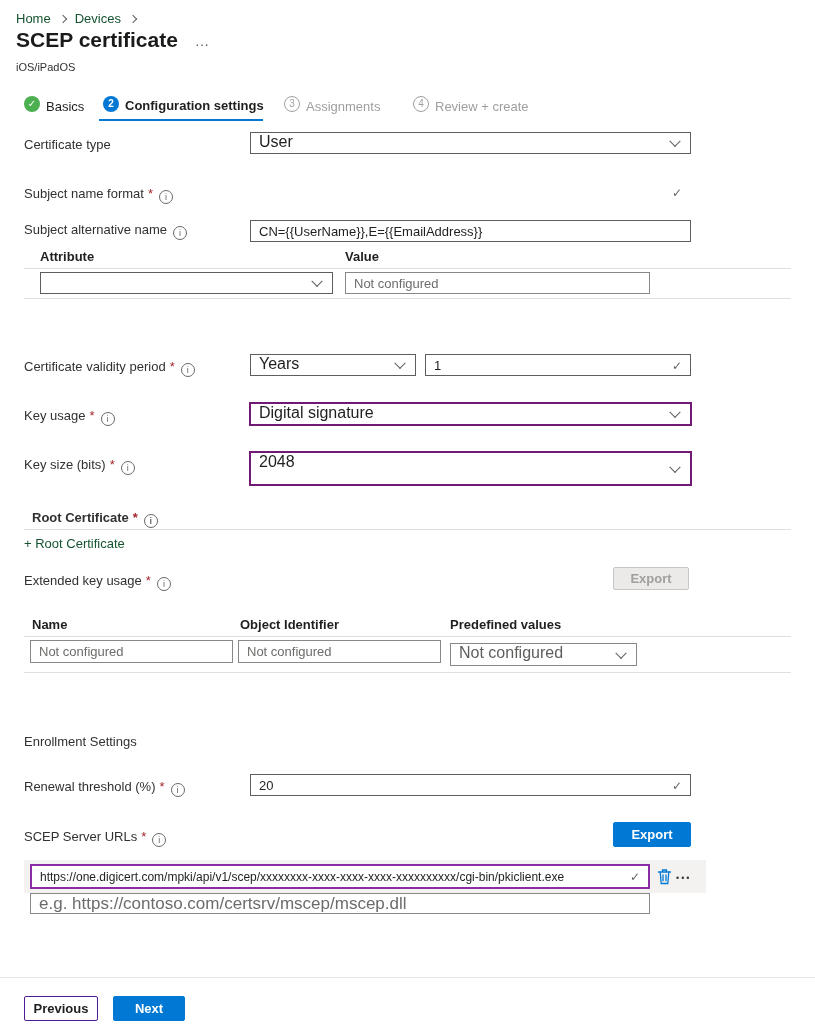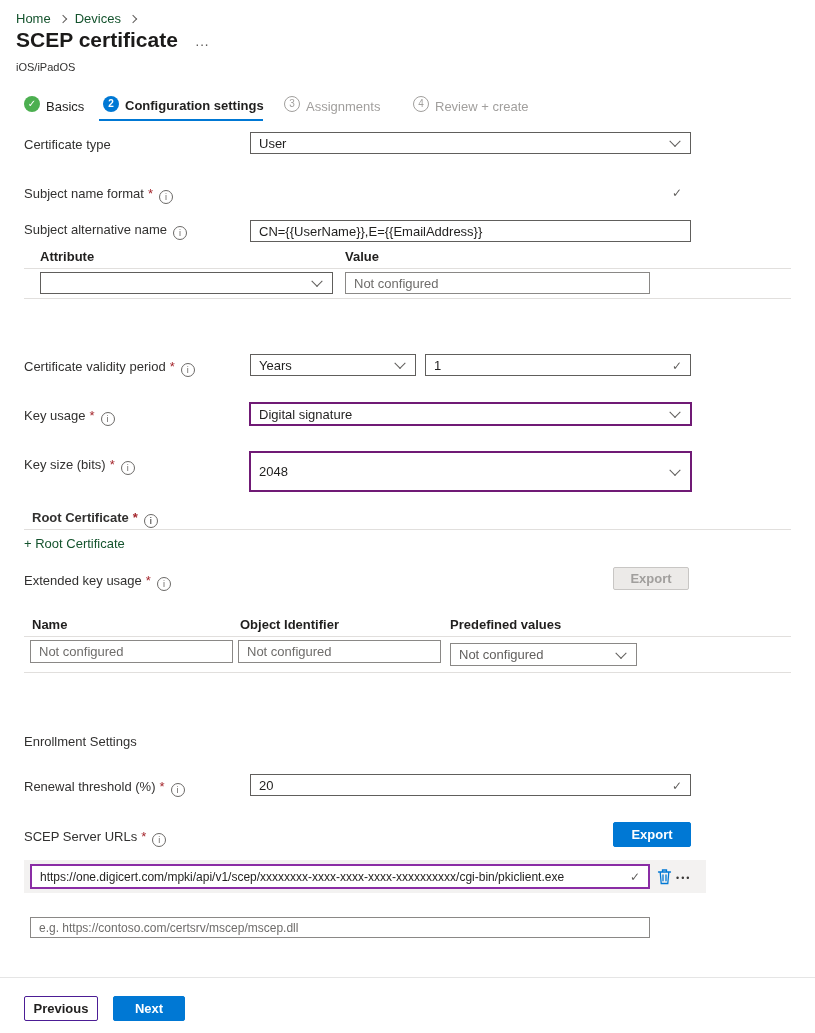--- a/index.html
+++ b/index.html
@@ -10,21 +10,21 @@
   .bold{font-weight:700;}
   .semib{font-weight:600;}
   .req{color:#a4262c;margin-left:4px;}
   .info{display:inline-block;width:12px;height:12px;border:1px solid #6b6967;border-radius:50%;
         font-size:9px;line-height:12px;text-align:center;color:#6b6967;margin-left:6px;
         vertical-align:-2px;font-style:normal;}
   .link{color:#14532d;text-decoration:none;font-size:13px;cursor:pointer;}
   .crumb-sep{display:inline-block;width:5px;height:5px;border-right:1.2px solid #605e5c;
              border-bottom:1.2px solid #605e5c;transform:rotate(-45deg);margin:0 9px 1px 9px;}
   .dd{position:absolute;box-sizing:border-box;border:1px solid #605e5c;background:#fff;
-      display:flex;align-items:center;padding:0 26px 0 8px;font-size:13px;color:#201f1e;cursor:pointer;}
+      display:flex;align-items:flex-start;padding:0 26px 0 8px;font-size:16px;color:#201f1e;cursor:pointer;}
   .dd.purple{border:2px solid #701a75;}
   .chev{position:absolute;right:11px;top:50%;width:7px;height:7px;border-right:1.3px solid #605e5c;
         border-bottom:1.3px solid #605e5c;transform:translateY(-72%) rotate(45deg);}
   .txt{position:absolute;box-sizing:border-box;border:1px solid #605e5c;font-size:13px;color:#201f1e;
        padding:0 24px 0 8px;font-family:inherit;background:#fff;outline:none;}
   .txt.light{border-color:#8a8886;}
   .txt.purple{border:2px solid #8a2da5;}
   .txt::placeholder{color:#6e6c6a;opacity:1;}
   .vcheck{position:absolute;color:#605e5c;font-size:12px;pointer-events:none;}
   .hr{position:absolute;height:1px;background:#e1dfdd;}
@@ -111,21 +111,21 @@
     <span>Key usage</span><span class="req">*</span><span class="info">i</span>
   </div>
   <div class="dd purple" style="left:249px;top:402px;width:443px;height:24px;">
     <span>Digital signature</span>
     <span class="chev"></span>
   </div>
 
   <div class="lbl" style="left:24px;top:457px;">
     <span>Key size (bits)</span><span class="req">*</span><span class="info">i</span>
   </div>
-  <div class="dd purple" style="left:249px;top:451px;width:443px;height:41px;">
+  <div class="dd purple" style="left:249px;top:451px;width:443px;height:35px;">
     <span>2048</span>
     <span class="chev"></span>
   </div>
 
   <div class="lbl bold" style="left:32px;top:510px;">
     <span>Root Certificate</span><span class="req">*</span><span class="info">i</span>
   </div>
   <div class="hr" style="left:24px;top:529px;width:767px;"></div>
   <a class="link abs" style="left:24px;top:536px;">+ Root Certificate</a>
 
@@ -162,18 +162,18 @@
   <div class="grayrow" style="left:24px;top:860px;width:682px;height:33px;"></div>
   <input class="txt purple" style="left: 30px; top: 864px; width: 620px; height: 25px; font-size: 12px;" value="https://one.digicert.com/mpki/api/v1/scep/xxxxxxxx-xxxx-xxxx-xxxx-xxxxxxxxxx/cgi-bin/pkiclient.exe">
   <span class="vcheck" style="left:630px;top:870px;">✓</span>
   <span class="abs" style="left:657px;top:868px;cursor:pointer;">
     <svg width="15" height="17" viewBox="0 0 15 17" fill="none">
       <path d="M1.5 4h12M5.5 4V2h4v2M3.2 4l1 11.5h6.6l1-11.5M6 6.8v6M9 6.8v6" stroke="#0078d4" stroke-width="1.3" stroke-linecap="round"></path>
     </svg>
   </span>
   <span class="dots" style="left:676px;top:873px;">•••</span>
 
-  <input class="txt light" style="left: 30px; top: 893px; width: 620px; height: 21px; font-size: 12px; margin-top: 24px;" placeholder="e.g. https://contoso.com/certsrv/mscep/mscep.dll">
+  <input class="txt light" style="left: 30px; top: 893px; width: 620px; height: 21px; font-size: 17px;" placeholder="e.g. https://contoso.com/certsrv/mscep/mscep.dll">
 
   <div class="hr" style="left:0;top:977px;width:815px;background:#e5e5e5;"></div>
   <button class="btn secondary" style="left:24px;top:996px;width:74px;height:25px;">Previous</button>
   <button class="btn primary" style="left:113px;top:996px;width:72px;height:25px;">Next</button>
 </div>
 
 </body></html>

